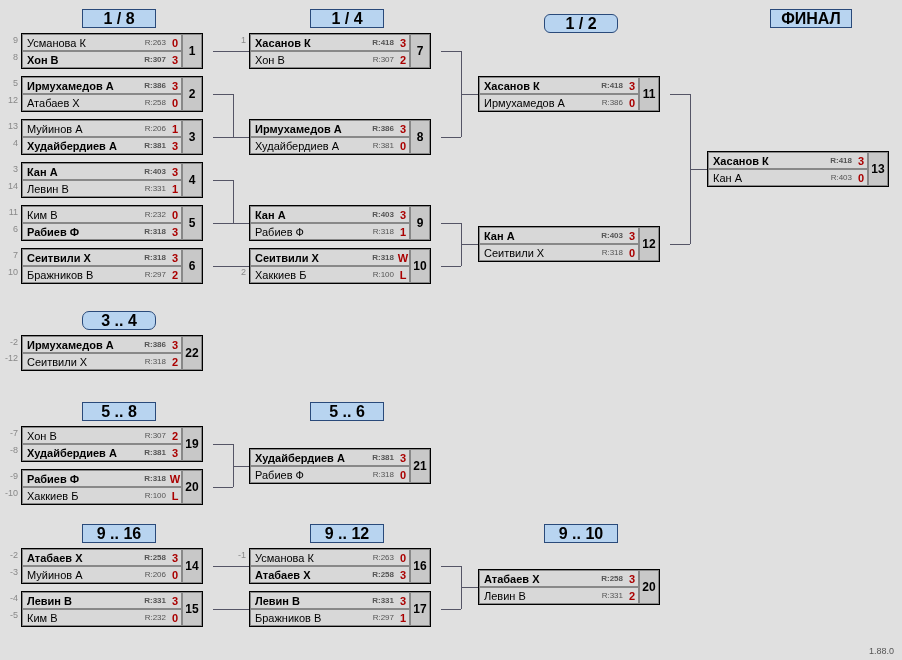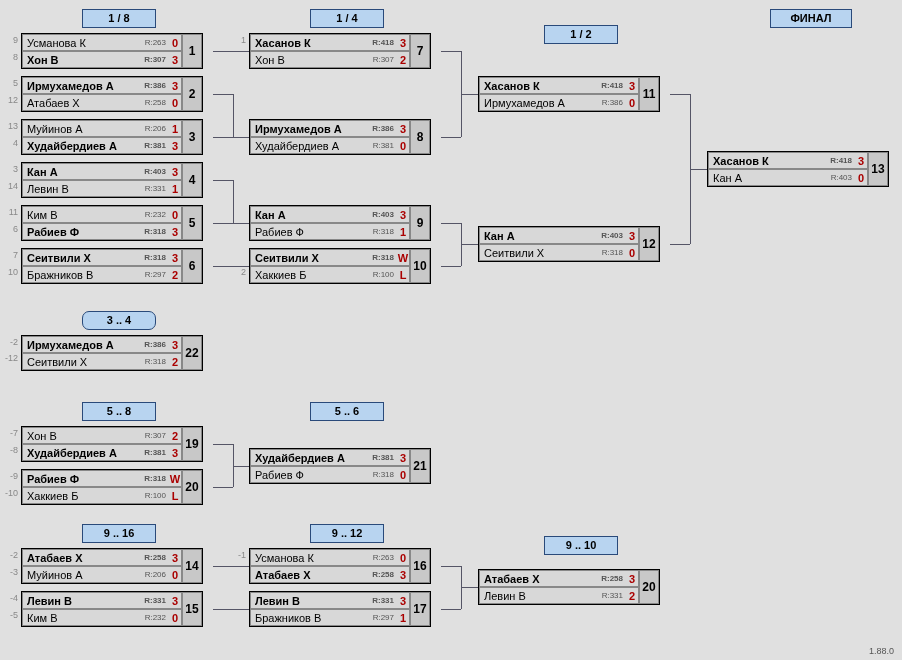--- a/index.html
+++ b/index.html
@@ -1,45 +1,45 @@
 <!DOCTYPE html>
 <html><head>
 <meta charset="utf-8">
 <style>
 html,body{margin:0;padding:0;background:#e0e0e0;font-family:Arial,sans-serif}
 .canvas{position:relative;width:902px;height:660px;background:#e0e0e0}
-.round-header{position:absolute;height:17px;width:72px;background:#b8d4f0;border:1px solid #2a4a7a;text-align:center;font-size:11px;font-weight:bold;line-height:17px}
+.round-header{position:absolute;height:17px;width:72px;background:#b8d4f0;border:1px solid #2a4a7a;text-align:center;font-size:16px;font-weight:bold;line-height:17px}
 .round-header.wide{width:80px}
 .match{position:absolute;font-size:10px}
 .pair{display:flex;border:1px solid #000}
 .row{display:flex;align-items:center;height:15px;background:#d8d8d8;border:1px solid #888}
 .row.winner{font-weight:bold}
 .row .name{flex:1;padding-left:4px;font-size:11px;white-space:nowrap;overflow:hidden}
 .row .rating{font-size:8px;color:#555;padding-right:3px}
 .row .score{width:12px;text-align:center;font-weight:bold;color:#a00;font-size:11px}
 .seed{position:absolute;font-size:9px;color:#888;text-align:right}
 .matchnum{width:18px;background:#c8c8c8;display:flex;align-items:center;justify-content:center;font-weight:bold;font-size:12px;border:1px solid #888}
 .players{display:flex;flex-direction:column}
 .hline{position:absolute;height:1px;background:#556}
 .vline{position:absolute;width:1px;background:#556}
 .version{position:absolute;font-size:9px;color:#555}
 </style>
 </head>
 <body>
 <div class="canvas" id="root">
     <div class="round-header" style="left: 82px; top: 9px;">1 / 8</div>
     <div class="round-header" style="left: 310px; top: 9px;">1 / 4</div>
-    <div class="round-header" style="left: 544px; top: 25px;">1 / 2</div>
+    <div class="round-header" style="left: 544px; top: 14px; border-radius: 6px;">1 / 2</div>
     <div class="round-header wide" style="left: 770px; top: 9px;">ФИНАЛ</div>
     <div class="round-header" style="left: 82px; top: 311px; border-radius: 7px;">3 .. 4</div>
     <div class="round-header" style="left: 82px; top: 402px;">5 .. 8</div>
     <div class="round-header" style="left: 310px; top: 402px;">5 .. 6</div>
     <div class="round-header" style="left: 82px; top: 524px;">9 .. 16</div>
     <div class="round-header" style="left: 310px; top: 524px;">9 .. 12</div>
-    <div class="round-header" style="left: 544px; top: 524px; margin-top: 12px;">9 .. 10</div>
+    <div class="round-header" style="left: 544px; top: 524px;">9 .. 10</div>
     <div class="match" style="left: 21px; top: 33px;">
       <div class="seed" style="left: -18px; top: 2px; width: 15px;">9</div>
       <div class="seed" style="left: -18px; top: 19px; width: 15px;">8</div>
       <div class="pair">
         <div class="players">
           <div class="row" style="width: 158px;">
             <div class="name">Усманова К</div>
             <div class="rating">R:263</div>
             <div class="score">0</div>
           </div>

